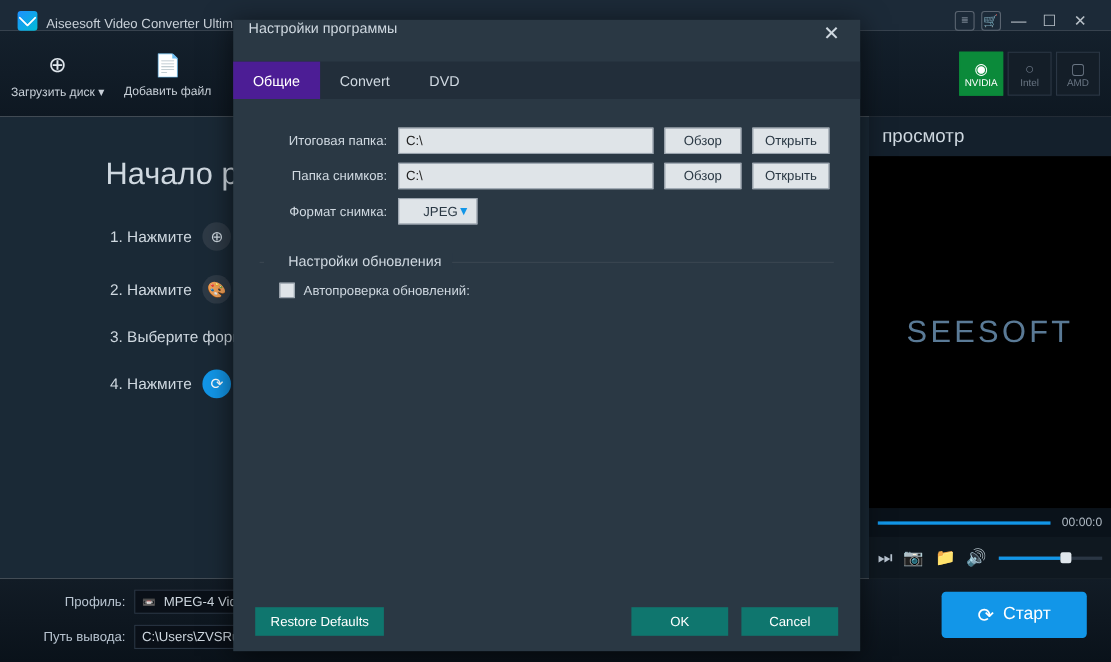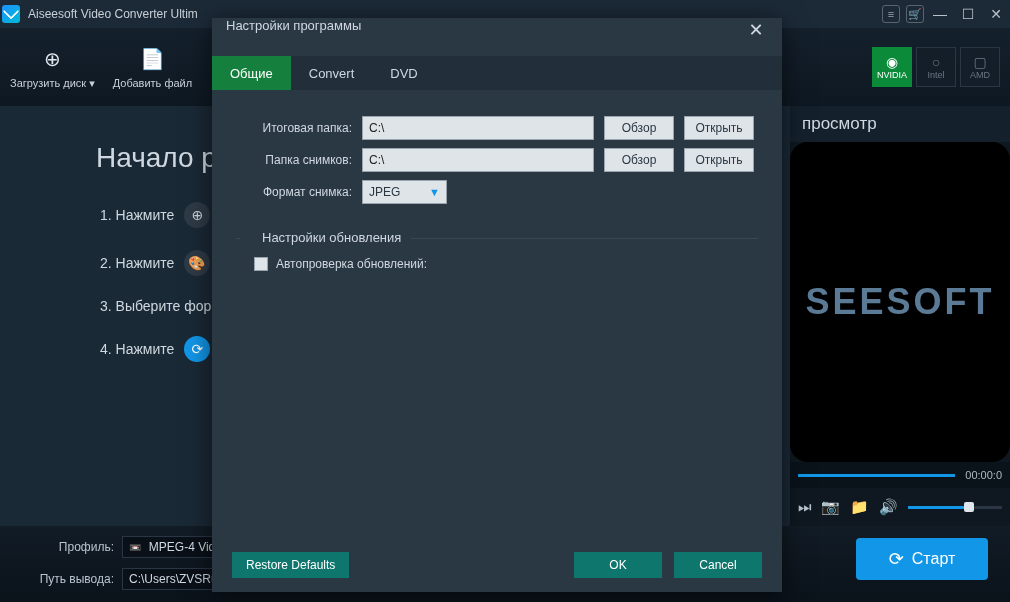--- a/index.html
+++ b/index.html
@@ -1,19 +1,19 @@
 <!DOCTYPE html>
 <html><head>
 <meta charset="utf-8">
 <style>
   * { box-sizing: border-box; margin: 0; padding: 0; font-family: Arial, sans-serif; }
   body { width: 1010px; height: 602px; overflow: hidden; background: #d4d4d4; position: relative; }
   
   
-  .titlebar { height: 28px; background: #1c2a38; display: flex; align-items: center; padding: 0 2px; color: #c8d0d8; font-size: 12px; }
+  .titlebar { height: 28px; background: #1c2a38; display: flex; align-items: flex-end; padding: 0 16px; color: #c8d0d8; font-size: 12px; }
   .titlebar .logo { width: 18px; height: 18px; background: linear-gradient(135deg,#1e90ff 0%,#00bcd4 100%); border-radius: 3px; margin-right: 8px; position:relative; }
   .titlebar .logo::after{content:"";position:absolute;inset:3px;border:2px solid #fff;border-radius:2px;border-top:none;border-left:none;transform:rotate(45deg) translate(-2px,-2px);}
   .titlebar .spacer { flex: 1; }
   .titlebar .winbtn { width: 24px; height: 18px; display: inline-flex; align-items: center; justify-content: center; color:#b8c0c8; font-size: 14px; cursor:pointer; margin-left:4px;}
   .titlebar .circbtn { width:18px;height:18px;border:1px solid #5a6470;border-radius:3px;display:inline-flex;align-items:center;justify-content:center;color:#98a4b0;font-size:11px;margin-left:6px;cursor:pointer;}
   
   .toolbar { height: 78px; background: linear-gradient(#14202c,#0e1822); display: flex; align-items: center; padding: 0 10px; }
   .toolbtn { display:flex; flex-direction:column; align-items:center; color:#c8d0d8; font-size:11px; margin-right:18px; cursor:pointer;}
   .toolbtn .ticon { width:28px;height:28px; display:flex;align-items:center;justify-content:center;font-size:20px;margin-bottom:4px;color:#dfe6ec;}
   .toolbar .spacer{flex:1;}
@@ -25,21 +25,21 @@
   .maincontent { display:flex; height: calc(100% - 28px - 78px - 76px); background:#1a2936;}
   .mainleft { flex:1; padding: 24px 0 0 40px; color:#cfd8e0; }
   .mainleft h1{font-size:28px;font-weight:normal;margin:12px 0 28px 56px;}
   .steprow{display:flex;align-items:center;margin:22px 0 22px 60px;font-size:14px;}
   .stepicon{width:26px;height:26px;border-radius:50%;display:inline-flex;align-items:center;justify-content:center;margin-left:10px;font-size:14px;}
   .stepicon.blue{background:#1296e8;color:#fff;}
   .stepicon.dark{background:#2e3a46;color:#cfd8e0;}
   
   .preview-panel{width:220px;background:#0f1820;display:flex;flex-direction:column;}
   .preview-header{background:#14202c;padding:8px 12px;color:#cfd8e0;font-size:17px;}
-  .preview-area{flex:1;background:#000;display:flex;align-items:center;justify-content:center;color:#5a7a96;font-size:36px;font-weight:700;letter-spacing:3px;overflow:hidden;border-radius:18px;}
+  .preview-area{flex:1;background:#000;display:flex;align-items:center;justify-content:center;color:#5a7a96;font-size:28px;font-weight:400;letter-spacing:3px;overflow:hidden;}
   .preview-timebar{height:26px;background:#0a121a;display:flex;align-items:center;padding:0 8px;color:#b0bac4;font-size:11px;}
   .preview-timebar .pbar{flex:1;height:3px;background:#1296e8;margin-right:10px;position:relative;}
   .preview-controls{height:38px;background:#0f1820;display:flex;align-items:center;padding:0 8px;gap:10px;color:#b8c4d0;font-size:15px;}
   .vol-slider{flex:1;height:3px;background:#2a3644;position:relative;cursor:pointer;}
   .vol-slider .vfill{position:absolute;left:0;top:0;bottom:0;width:60%;background:#1296e8;}
   .vol-slider .vthumb{position:absolute;left:60%;top:-4px;width:10px;height:10px;background:#dfe6ec;border-radius:2px;}
   
   .bottombar{height:76px;background:linear-gradient(#121c26,#0a121a);padding:10px 14px;display:flex;flex-direction:column;gap:10px;}
   .brow{display:flex;align-items:center;gap:8px;color:#b8c4d0;font-size:12px;}
   .brow label{width:100px;text-align:right;}
@@ -48,30 +48,30 @@
   .startbtn .sicon{font-size:18px;}
   
   
   .dialog-backdrop{position:absolute;inset:0;}
   .dialog{position:absolute;left:212px;top:18px;width:570px;height:574px;background:#2a3844;box-shadow:0 4px 24px rgba(0,0,0,.6);display:flex;flex-direction:column;color:#cfd8e0;font-size:13px;}
   .dlg-title{height:38px;display:flex;padding:0 14px;font-size:13px;}
   .dlg-title .spacer{flex:1;}
   .dlg-close{width:24px;height:24px;display:flex;align-items:center;justify-content:center;font-size:18px;cursor:pointer;color:#cfd8e0;}
   .dlg-tabs{height:34px;display:flex;background:#222e3a;}
   .dlg-tab{padding:0 18px;display:flex;align-items:center;font-size:13px;cursor:pointer;color:#cfd8e0;}
-  .dlg-tab.active{background:#15803d;color:#fff;}
+  .dlg-tab.active{background:#4c1d95;color:#fff;}
   .dlg-body{flex:1;padding:18px 24px;overflow:auto;}
   .field-divider{position:relative;margin-bottom:12px;}
   .field-divider::before{content:"";position:absolute;left:0;right:0;top:50%;height:1px;background:#3a4652;}
   .field-divider span{position:relative;background:#2a3844;padding:0 10px 0 22px;margin-left:4px;}
   .formrow{display:flex;align-items:center;margin:8px 0;gap:10px;}
   .formrow label{width:116px;text-align:right;font-size:12px;}
   .txtinput{flex:0 0 232px;height:24px;background:#dfe4e8;border:1px solid #9aa4ae;padding:0 6px;font-size:12px;color:#222;}
   .smallbtn{width:70px;height:24px;background:#dfe4e8;border:1px solid #9aa4ae;font-size:12px;color:#2a3844;cursor:pointer;display:flex;align-items:center;justify-content:center;}
-  .select{width:85px;height:24px;background:#dfe4e8;border:1px solid #9aa4ae;display:flex;align-items:center;padding:0 6px;font-size:12px;color:#2a3844;cursor:pointer;justify-content:space-between;}
+  .select{width:72px;height:24px;background:#dfe4e8;border:1px solid #9aa4ae;display:flex;align-items:center;padding:0 6px;font-size:12px;color:#2a3844;cursor:pointer;justify-content:flex-end;}
   .select .caret{color:#1296e8;font-size:11px;}
   .chkrow{display:flex;align-items:center;gap:8px;margin:10px 0 0 18px;font-size:12px;}
   .chk{width:14px;height:14px;background:#dfe4e8;border:1px solid #9aa4ae;cursor:pointer;}
   .dlg-footer{height:54px;display:flex;align-items:center;padding:0 20px;gap:12px;}
   .dlg-footer .spacer{flex:1;}
   .bluebtn{min-width:88px;height:26px;background:#0f766e;color:#fff;font-size:12px;display:flex;align-items:center;justify-content:center;cursor:pointer;padding:0 14px;}
 </style>
 </head>
 <body>
 

